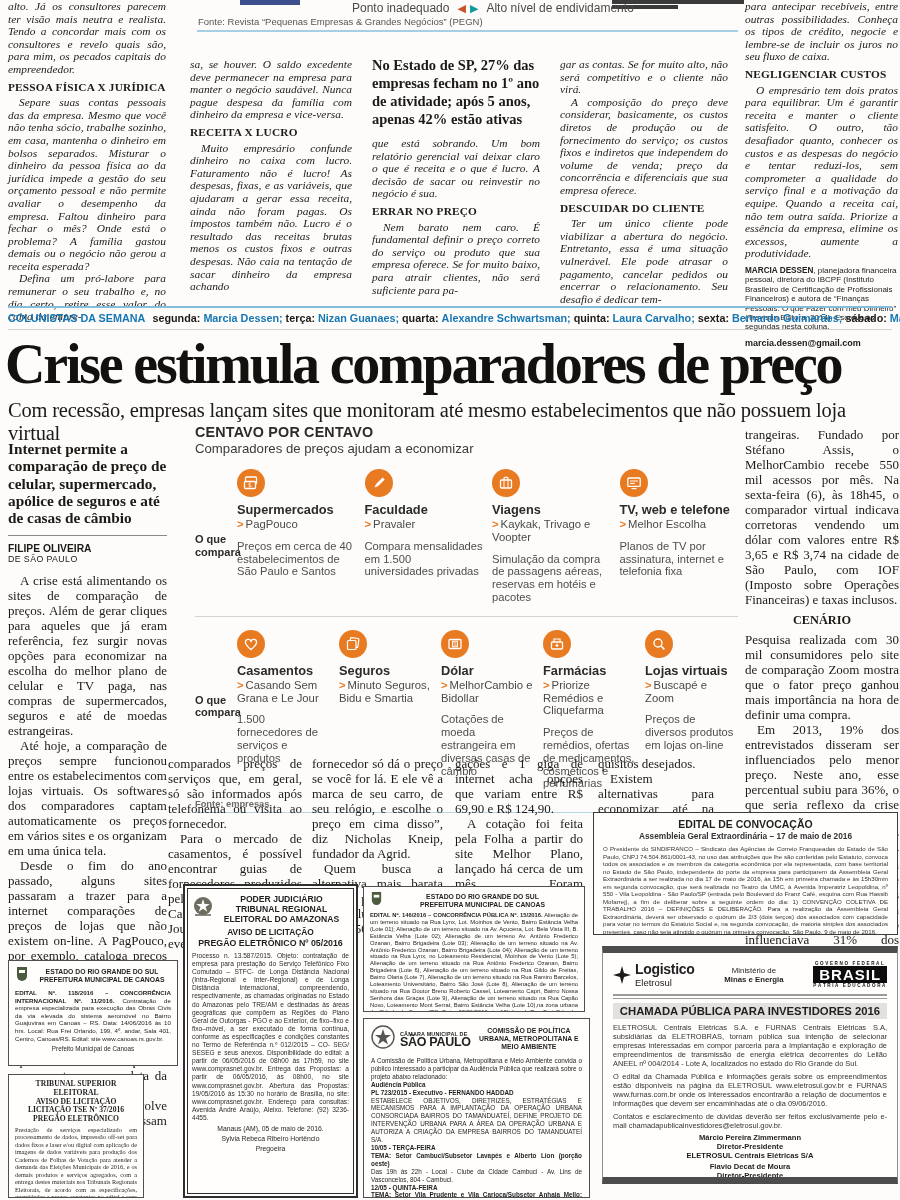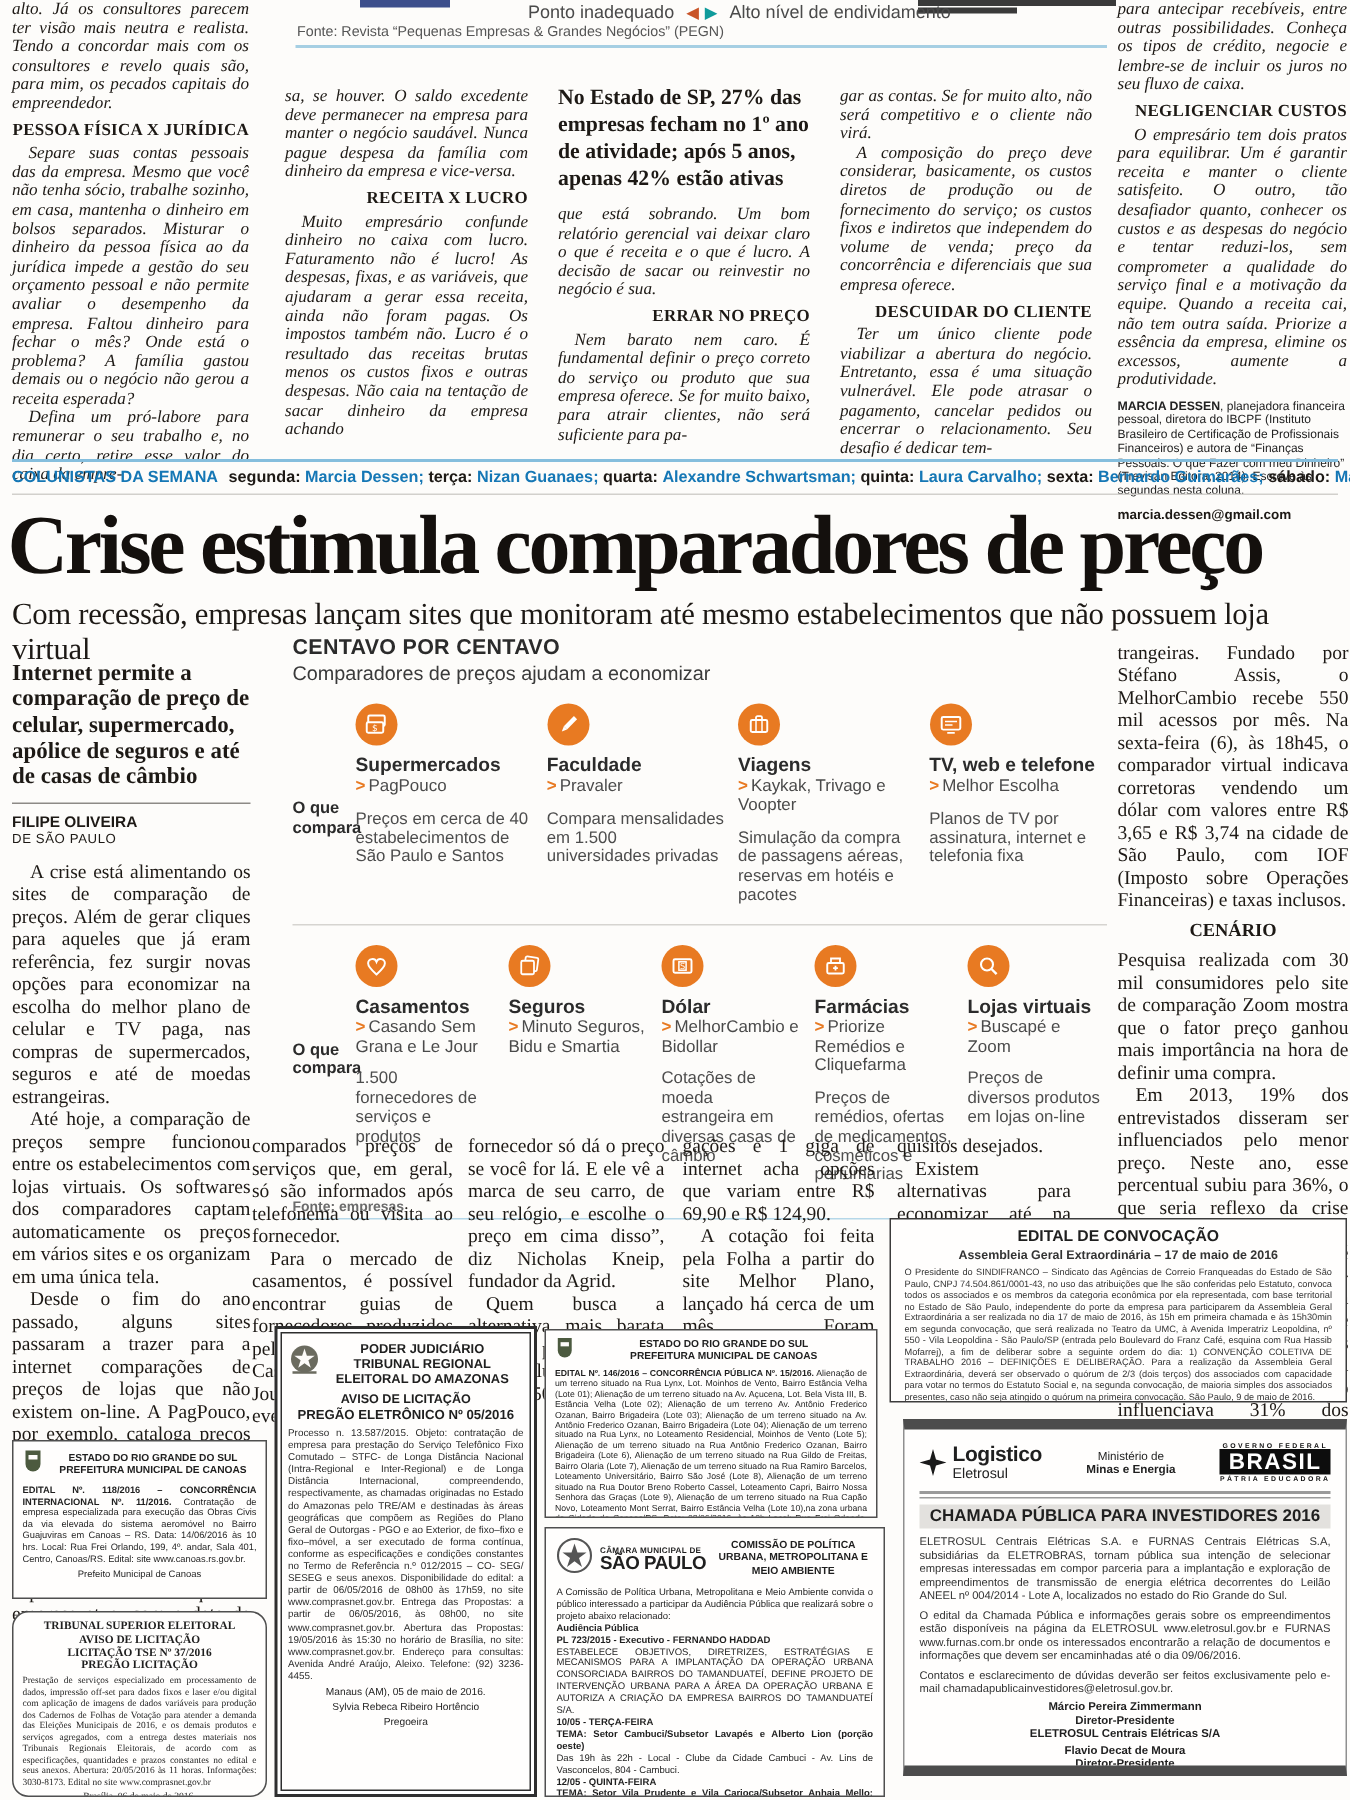--- a/index.html
+++ b/index.html
@@ -12,21 +12,21 @@
   .legend .arr-l{color:#c95428;font-size:11px;margin:0 2px 0 8px;}
   .legend .arr-r{color:#0f9b9b;font-size:11px;margin:0 8px 0 2px;}
   .fonte-top{position:absolute;left:198px;top:16px;font-family:"Liberation Sans",sans-serif;
              font-size:9.5px;color:#555;}
   .rule-blue{position:absolute;left:197px;top:30px;width:541px;height:2px;background:#a6cfe3;}
   
   .tcol{position:absolute;font-style:italic;font-size:11.4px;line-height:12.6px;text-align:justify;}
   .tcol p{margin:0;text-indent:11px;}
   .tcol p.ni{text-indent:0;}
   .tcol h4{margin:5px 0 3px;font-style:normal;font-size:11.3px;font-weight:bold;
-           text-align:right;letter-spacing:.2px;}
+           text-align:left;letter-spacing:.2px;}
   .pullquote{font-style:normal;font-weight:bold;font-size:14.5px;line-height:18px;
              text-align:left;margin:0 0 9px;}
   .bio{font-family:"Liberation Sans",sans-serif;font-style:normal;font-size:8px;
        line-height:9.4px;text-align:left;margin-top:6px;color:#222;}
   .bio b{font-size:8.2px;}
   .bio-email{font-family:"Liberation Sans",sans-serif;font-style:normal;font-weight:bold;
              font-size:9px;margin-top:5px;}
   
   .columnists{position:absolute;left:8px;top:306px;width:884px;border-top:2px solid #85bedd;
               border-bottom:1px solid #d2d0cc;padding:4px 0 5px;
@@ -86,22 +86,22 @@
   .ad-tre .jbody{font-size:6.6px;line-height:8.1px;color:#2c2c2c;}
   .ad-tre .ft{font-size:6.8px;text-align:center;margin-top:3px;}
   .ad-can1{left:8px;top:960px;width:170px;height:106px;padding:5px 6px;}
   .ad-can1 .hdr,.ad-can2 .hdr{display:flex;gap:4px;align-items:center;}
   .ad-can1 .h1{font-weight:bold;font-size:6.8px;line-height:8px;text-align:center;flex:1;}
   .ad-can1 .jbody{font-size:6.2px;line-height:7.6px;margin-top:3px;}
   .ad-can1 .sig,.ad-can2 .sig{font-size:6.3px;text-align:center;margin-top:3px;}
   .ad-can2{left:363px;top:886px;width:222px;height:126px;padding:4px 6px;}
   .ad-can2 .h1{font-weight:bold;font-size:6.8px;line-height:8px;text-align:center;flex:1;}
   .ad-can2 .jbody{font-size:5.8px;line-height:6.9px;margin-top:2px;}
-  .ad-tse{left:8px;top:1074px;width:170px;height:124px;padding:5px 6px;
-          font-family:"Liberation Serif",serif;border-radius:11px;}
+  .ad-tse{left:8px;top:1074px;width:136px;height:124px;padding:5px 6px;
+          font-family:"Liberation Serif",serif;}
   .ad-tse .h{font-weight:bold;font-size:7.6px;text-align:center;line-height:8.8px;}
   .ad-tse .jbody{font-size:6.25px;line-height:7.5px;margin-top:2px;}
   .ad-tse .ft{font-size:6.4px;text-align:center;margin-top:2px;}
   .ad-cam{left:363px;top:1018px;width:227px;height:180px;padding:5px 7px;}
   .ad-cam .hdr{display:flex;gap:5px;align-items:center;margin-bottom:3px;}
   .ad-cam .org-s{font-weight:bold;font-size:5.4px;letter-spacing:.2px;}
   .ad-cam .org-b{font-weight:bold;font-size:12.5px;letter-spacing:-.3px;line-height:11px;}
   .ad-cam .committee{font-weight:bold;font-size:6.9px;text-align:center;flex:1;line-height:8.2px;}
   .ad-cam .jbody{font-size:6.35px;line-height:7.9px;}
   .ad-cam .b{font-weight:bold;}
@@ -384,21 +384,21 @@
       <div class="h1"><span>ESTADO DO RIO GRANDE DO SUL</span><br><span>PREFEITURA MUNICIPAL DE CANOAS</span></div>
     </div>
     <div class="jbody"><b>EDITAL Nº. 118/2016 – CONCORRÊNCIA INTERNACIONAL Nº. 11/2016.</b><span> Contratação de empresa especializada para execução das Obras Civis da via elevada do sistema aeromóvel no Bairro Guajuviras em Canoas – RS. Data: 14/06/2016 às 10 hrs. Local: Rua Frei Orlando, 199, 4º. andar, Sala 401, Centro, Canoas/RS. Edital: site www.canoas.rs.gov.br.</span></div>
     <div class="sig">Prefeito Municipal de Canoas</div>
   </div>
 
   <div class="ad ad-tse">
     <div class="h">TRIBUNAL SUPERIOR ELEITORAL</div>
     <div class="h">AVISO DE LICITAÇÃO</div>
     <div class="h">LICITAÇÃO TSE Nº 37/2016</div>
-    <div class="h">PREGÃO LICITAÇÃO</div>
+    <div class="h">PREGÃO ELETRÔNICO</div>
     <div class="jbody">Prestação de serviços especializado em processamento de dados, impressão off-set para dados fixos e laser e/ou digital com aplicação de imagens de dados variáveis para produção dos Cadernos de Folhas de Votação para atender a demanda das Eleições Municipais de 2016, e os demais produtos e serviços agregados, com a entrega destes materiais nos Tribunais Regionais Eleitorais, de acordo com as especificações, quantidades e prazos constantes no edital e seus anexos. Abertura: 20/05/2016 às 11 horas. Informações: 3030-8173. Edital no site www.comprasnet.gov.br</div>
     <div class="ft">Brasília, 06 de maio de 2016.</div>
 
   </div>
 
   <div class="ad ad-can2">
     <div class="hdr">
       <span class="crest"><svg width="13" height="15" viewBox="0 0 14 16">
             <path d="M2 1 h10 v9 a5 5 0 0 1-5 5 a5 5 0 0 1-5-5 Z" fill="#4c5a3f"></path>
             <rect x="4" y="4" width="6" height="3" fill="#fdfcfa"></rect>

